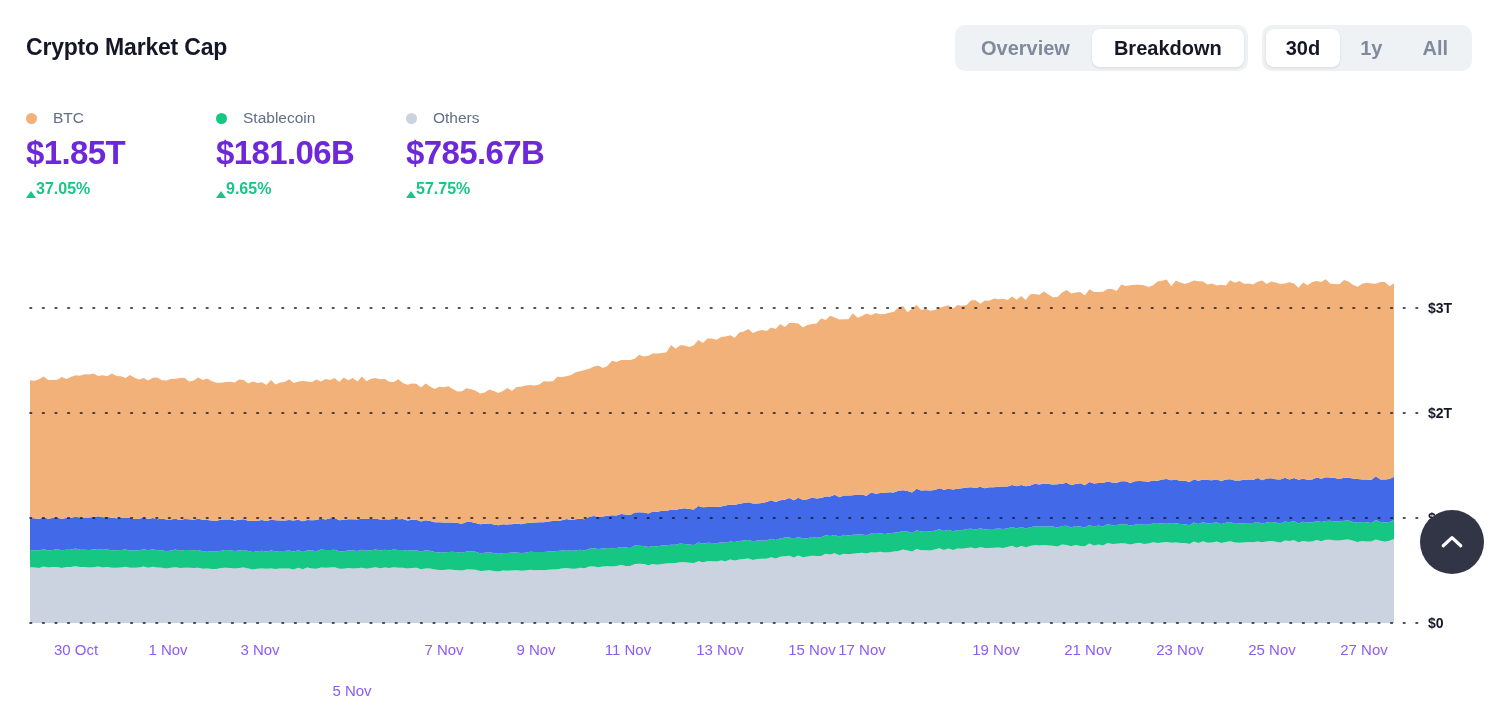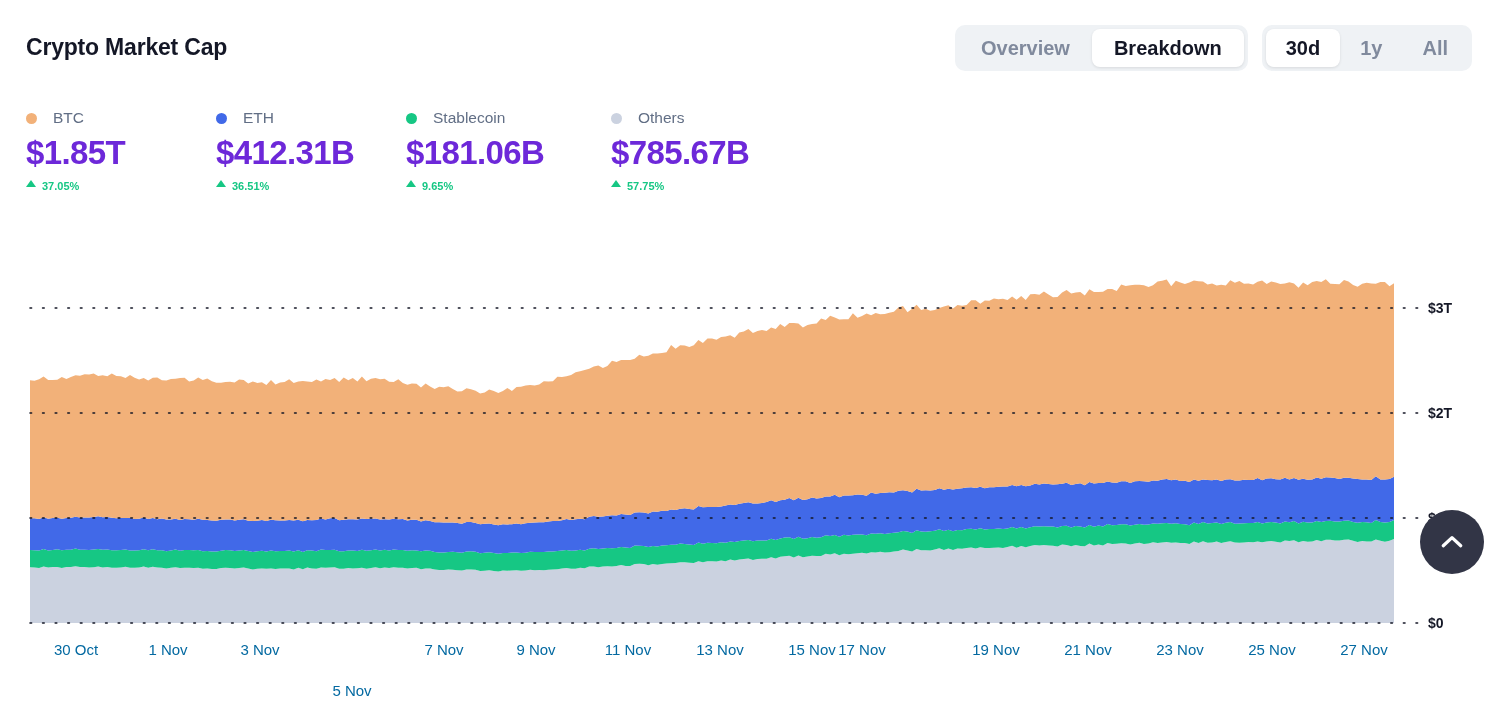--- a/index.html
+++ b/index.html
@@ -47,41 +47,41 @@
   .stat { width: 190px; }
   .stat:nth-child(3) { width: 205px; }
   .stat-head { display: flex; align-items: center; gap: 9px; height: 20px; }
   .dot { width: 11px; height: 11px; border-radius: 50%; flex: 0 0 auto; }
   .stat-name { font-size: 15.5px; color: #616E85; font-weight: normal; margin-left: 7px; }
   .stat-value {
     font-size: 33px; font-weight: bold; color: #6d28d9;
     letter-spacing: -0.6px; margin-top: 7px; line-height: 1.1;
   }
   .stat-change {
-    display: flex; align-items: flex-start; gap: 6px;
-    margin-top: 9px; font-size: 11px; font-weight: bold; color: #16C784;
+    display: flex; align-items: flex-end; 
+    margin-top: 9px; font-size: 16px; font-weight: bold; color: #16C784;
   }
   .caret-up {
     width: 0; height: 0;
     border-left: 5px solid transparent; border-right: 5px solid transparent;
     border-bottom: 7px solid #16C784;
   }
 
   
   .chart-wrap { position: absolute; left: 0; top: 236px; width: 1492px; height: 440px; }
   .chart-svg { position: absolute; left: 0; top: 0; }
   .y-labels { position: absolute; left: 0; top: 0; width: 1492px; height: 440px; }
   .y-label {
     position: absolute; left: 1428px;
     font-size: 14px; font-weight: bold; color: #141726;
     transform: translateY(-50%); white-space: nowrap;
   }
   .x-labels { position: absolute; left: 0; top: 405px; width: 1492px; height: 35px; }
   .x-label {
-    position: absolute; font-size: 15px; color: #0369a1;
+    position: absolute; font-size: 15px; color: #8b5cf6;
     transform: translateX(-50%); white-space: nowrap;
   }
 
   
   .fab {
     position: absolute; right: 8px; bottom: 8px;
     width: 64px; height: 64px; border-radius: 50%;
     background: #323546; border: none; cursor: pointer;
     display: flex; align-items: center; justify-content: center;
   }
@@ -113,31 +113,20 @@
         <span class="dot" style="background: rgb(242, 177, 121);"></span>
         <span class="stat-name">BTC</span>
       </div>
       <div class="stat-value">$1.85T</div>
       <div class="stat-change">
         <span class="caret-up"></span>
         <span>37.05%</span>
       </div>
     </div>
 
-    <div class="stat">
-      <div class="stat-head">
-        <span class="dot" style="background: rgb(65, 105, 232);"></span>
-        <span class="stat-name">ETH</span>
-      </div>
-      <div class="stat-value">$412.31B</div>
-      <div class="stat-change">
-        <span class="caret-up"></span>
-        <span>36.51%</span>
-      </div>
-    </div>
 
     <div class="stat">
       <div class="stat-head">
         <span class="dot" style="background: rgb(22, 199, 132);"></span>
         <span class="stat-name">Stablecoin</span>
       </div>
       <div class="stat-value">$181.06B</div>
       <div class="stat-change">
         <span class="caret-up"></span>
         <span>9.65%</span>

